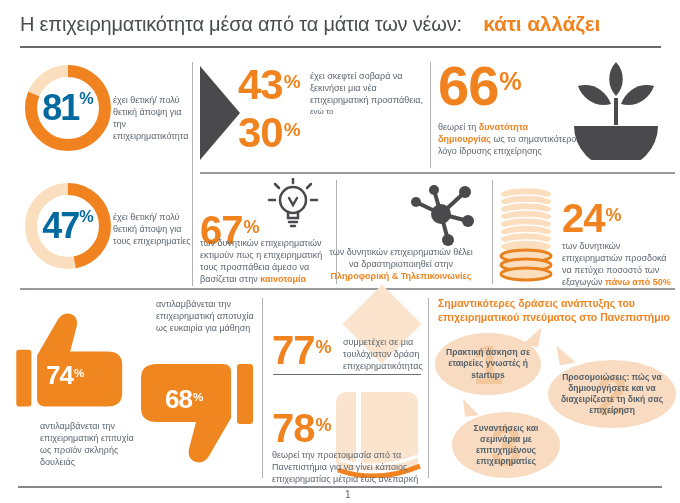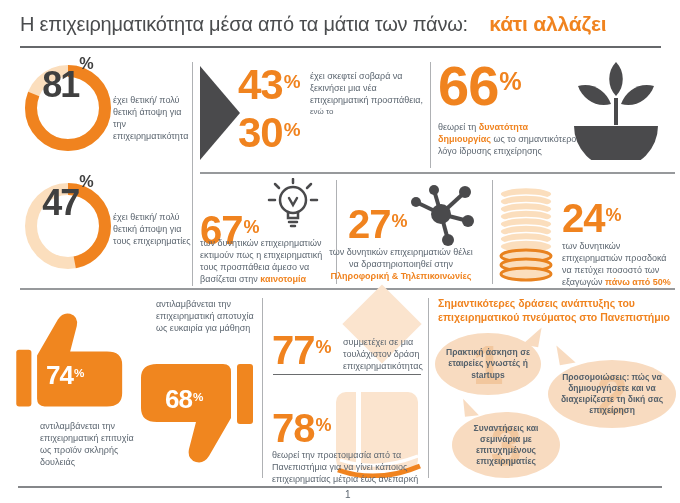--- a/index.html
+++ b/index.html
@@ -10,43 +10,43 @@
   .title .accent-title{color:#F0831F;font-weight:700;font-size:21px;margin-left:16px;}
   .vline{position:absolute;width:1px;background:#AFB1B4;}
   .hline{position:absolute;background:#97999C;}
   .lbl{position:absolute;font-size:9px;line-height:1.35;color:#5C6670;font-weight:500;}
   .accent{color:#F0831F;font-weight:700;}
   .bignum{position:absolute;color:#F0831F;font-weight:700;line-height:1;letter-spacing:-1px;}
   .sup{font-size:45%;position:relative;top:-0.6em;margin-left:1px;letter-spacing:0;}
   .donut{position:absolute;width:88px;height:88px;}
   .donut .track{fill:none;stroke:#FBDEBD;stroke-width:12;}
   .donut .arc{fill:none;stroke:#F0831F;stroke-width:12;}
-  .donut .center{position:absolute;inset:0;display:flex;align-items:flex-start;justify-content:center;
-                 color:#404040;font-weight:700;font-size:36px;letter-spacing:-2px;}
+  .donut .center{position:absolute;inset:0;display:flex;align-items:center;justify-content:center;
+                 color:#0369a1;font-weight:700;font-size:36px;letter-spacing:-2px;}
   .arrow{position:absolute;width:0;height:0;border-top:47px solid transparent;border-bottom:47px solid transparent;border-left:40px solid #4A4A4C;}
   .wnum{position:absolute;color:#ffffff;font-weight:700;font-size:26px;letter-spacing:-1px;z-index:2;}
   .thumb{position:absolute;}
   .diamond{position:absolute;width:56px;height:56px;background:#FBE4CE;transform:rotate(45deg);z-index:0;}
   .z1{z-index:1;margin-top:28px;}
   .bubble{position:absolute;border-radius:50%;background:#F8DBC0;display:flex;align-items:center;justify-content:center;text-align:center;}
   .bubble .btext{position:relative;z-index:1;font-size:8.5px;line-height:1.3;font-weight:600;color:#55616B;padding:4px 10px;}
   .bubble .bnum{position:absolute;inset:0;display:flex;align-items:center;justify-content:center;
                 font-size:56px;font-weight:700;color:#F2C79E;z-index:0;}
   .tail{position:absolute;width:0;height:0;}
   .actions-heading{position:absolute;font-size:10.5px;line-height:1.3;font-weight:700;color:#F0831F;}
   .footer-line{position:absolute;background:#85878A;}
   .page-marker{position:absolute;font-size:10px;color:#5C6670;}
 </style>
 </head>
 <body>
 
 <div class="canvas">
 
   <div class="title">
-    <span>Η επιχειρηματικότητα μέσα από τα μάτια των πάνω:</span>
+    <span>Η επιχειρηματικότητα μέσα από τα μάτια των νέων:</span>
     <span class="accent-title">κάτι αλλάζει</span>
   </div>
   <div class="hline" style="top:46px;left:20px;width:641px;height:2px;background:#66686B;"></div>
 
   <div class="donut" style="left:24px;top:64px;">
     <svg width="88" height="88" viewBox="0 0 88 88">
       <circle class="track" cx="44" cy="44" r="37"></circle>
       <circle class="arc" cx="44" cy="44" r="37" transform="rotate(-90 44 44)" stroke-dasharray="188.3070636561722 232.4778563656447"></circle>
     </svg>
     <div class="center">
@@ -116,23 +116,20 @@
       <line x1="7" y1="22" x2="13" y2="22"></line>
       <line x1="55" y1="22" x2="49" y2="22"></line>
     </g>
   </svg>
   <div class="lbl" style="left:200px;top:237px;width:140px;">
     <span>των δυνητικών επιχειρηματιών εκτιμούν πως η επιχειρηματική τους προσπάθεια άμεσο να βασίζεται στην </span><span class="accent">καινοτομία</span>
   </div>
 
   <div class="vline" style="left:336px;top:180px;height:104px;"></div>
 
-  <div class="bignum" style="left:348px;top:204px;font-size:40px;">
-    <span>27</span><span class="sup">%</span>
-  </div>
   <svg class="abs" style="left:408px;top:184px;" width="66" height="62" viewBox="0 0 66 62">
     <g stroke="#4A4A4C" stroke-width="4">
       <line x1="33" y1="30" x2="8" y2="18"></line>
       <line x1="33" y1="30" x2="26" y2="6"></line>
       <line x1="33" y1="30" x2="57" y2="8"></line>
       <line x1="33" y1="30" x2="60" y2="37"></line>
       <line x1="33" y1="30" x2="40" y2="56"></line>
     </g>
     <g fill="#4A4A4C">
       <circle cx="33" cy="30" r="10"></circle>

